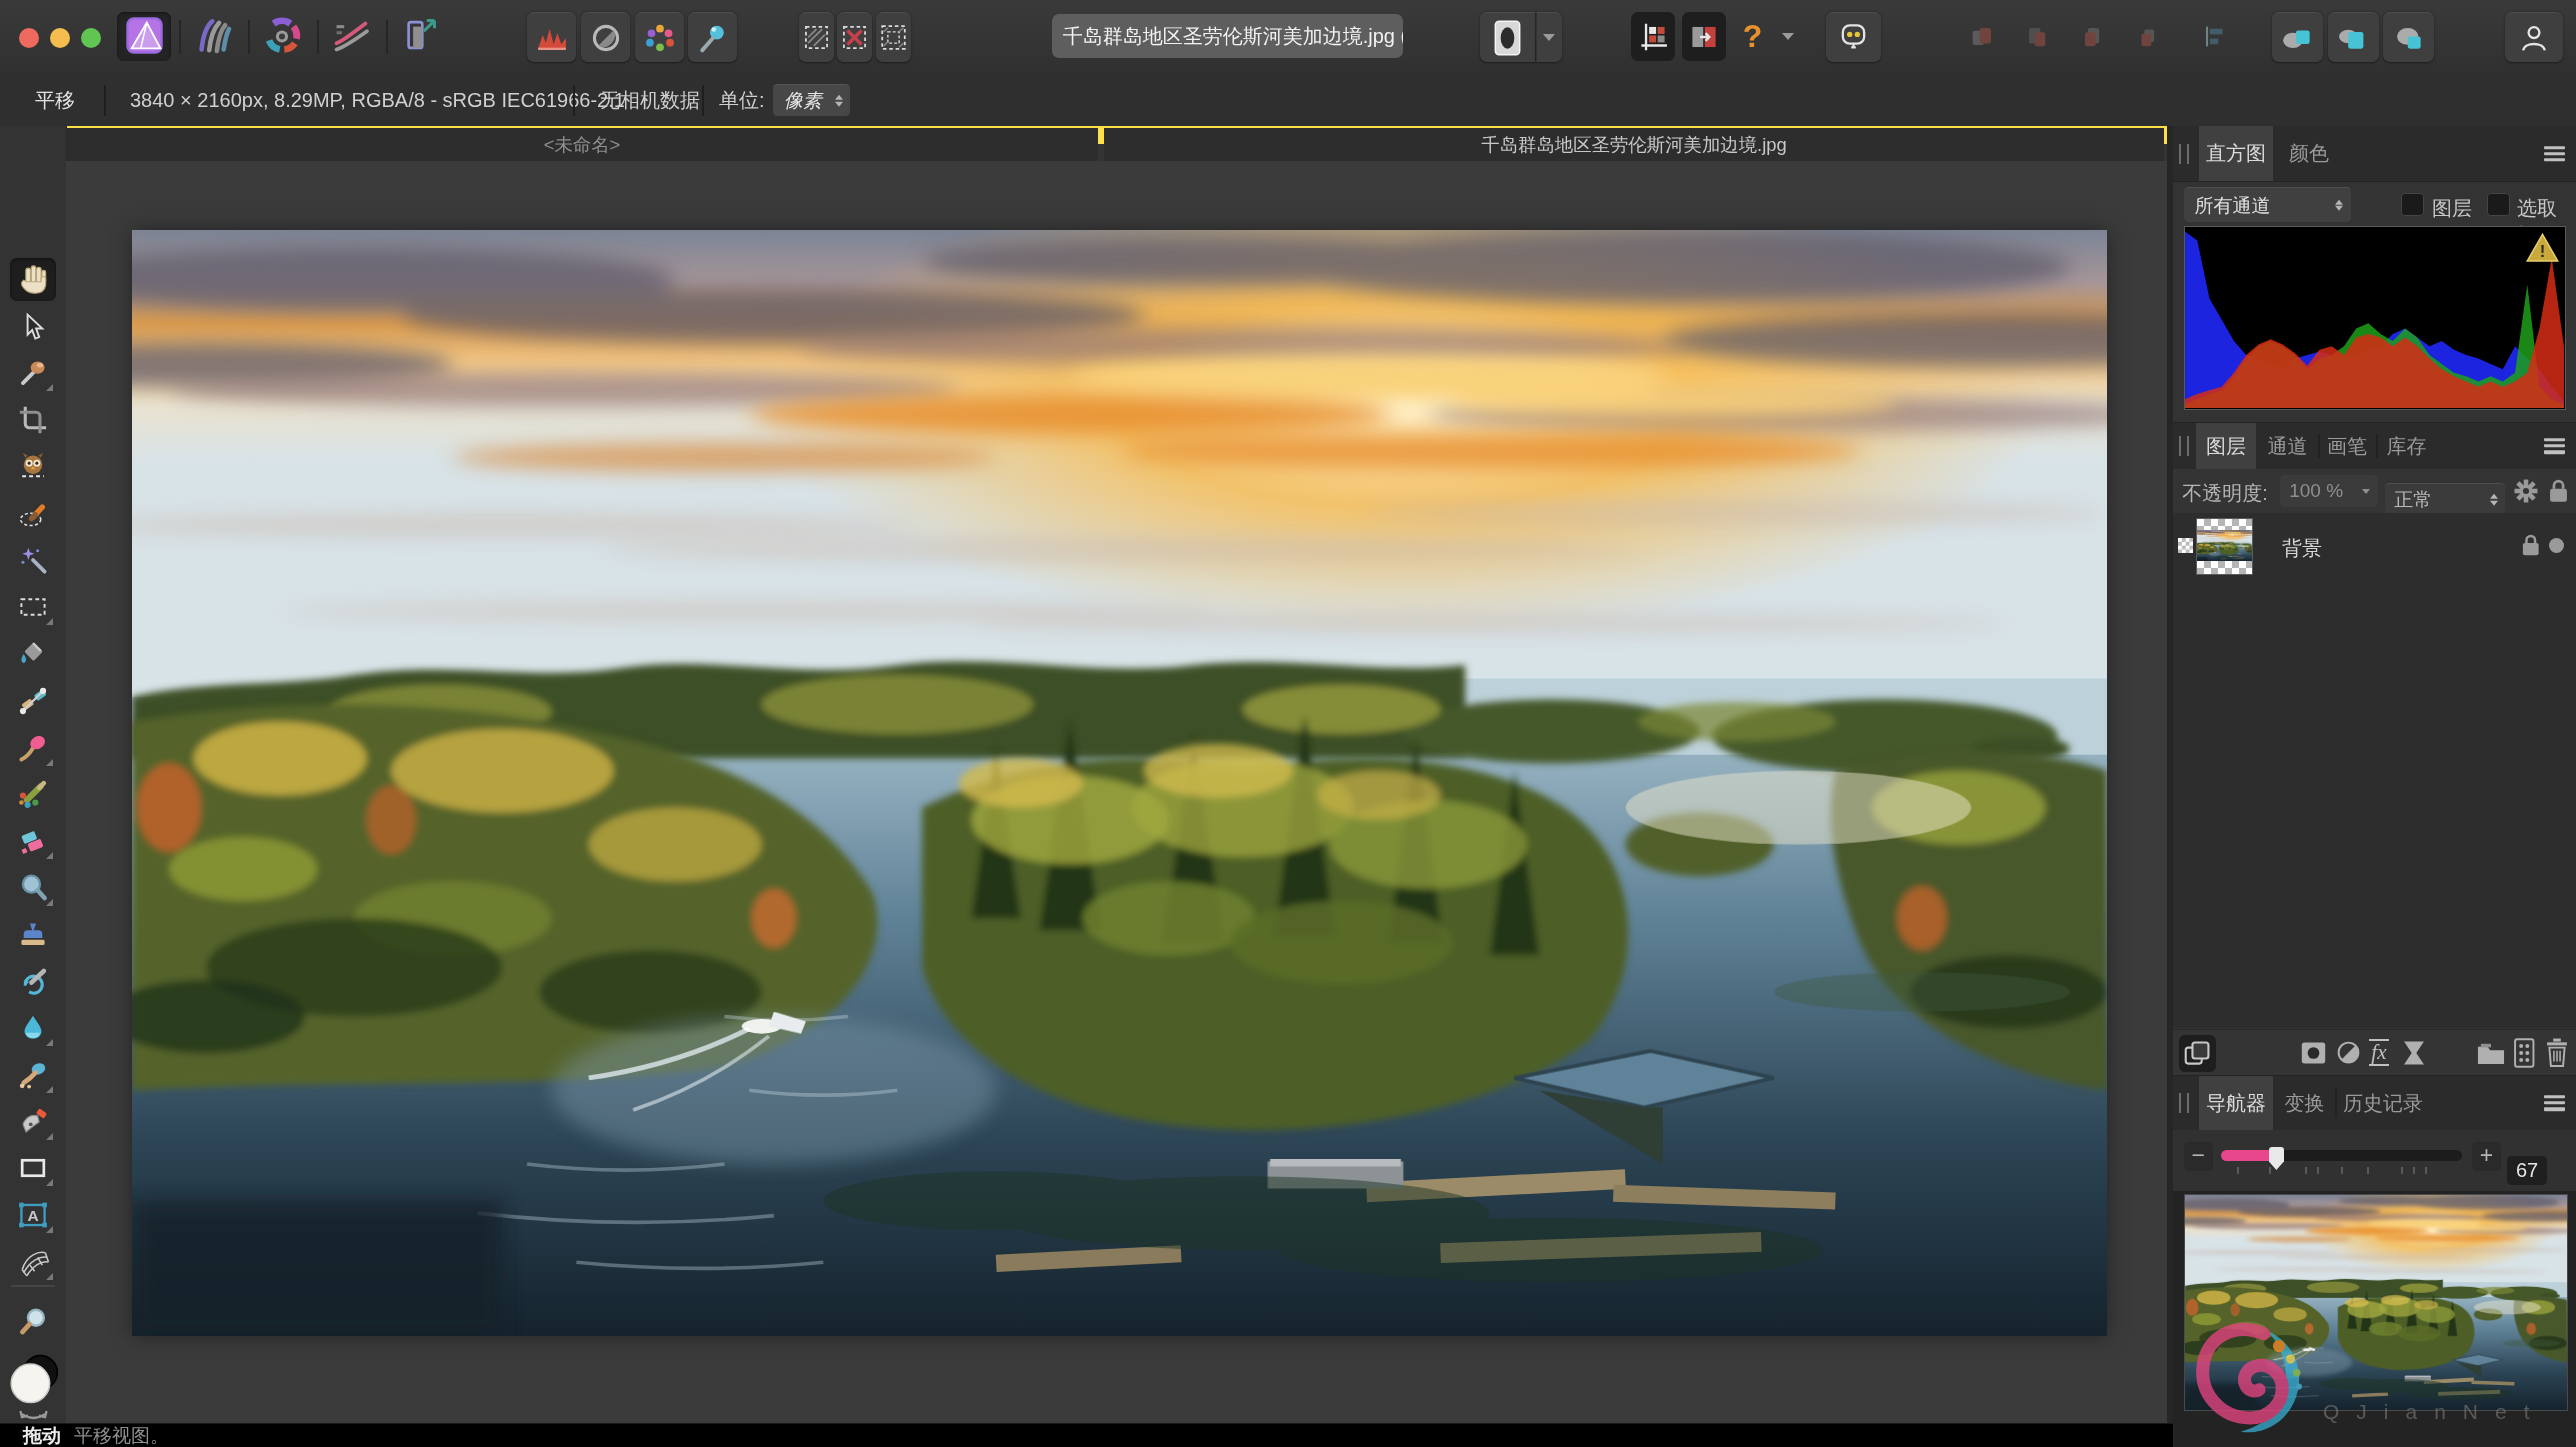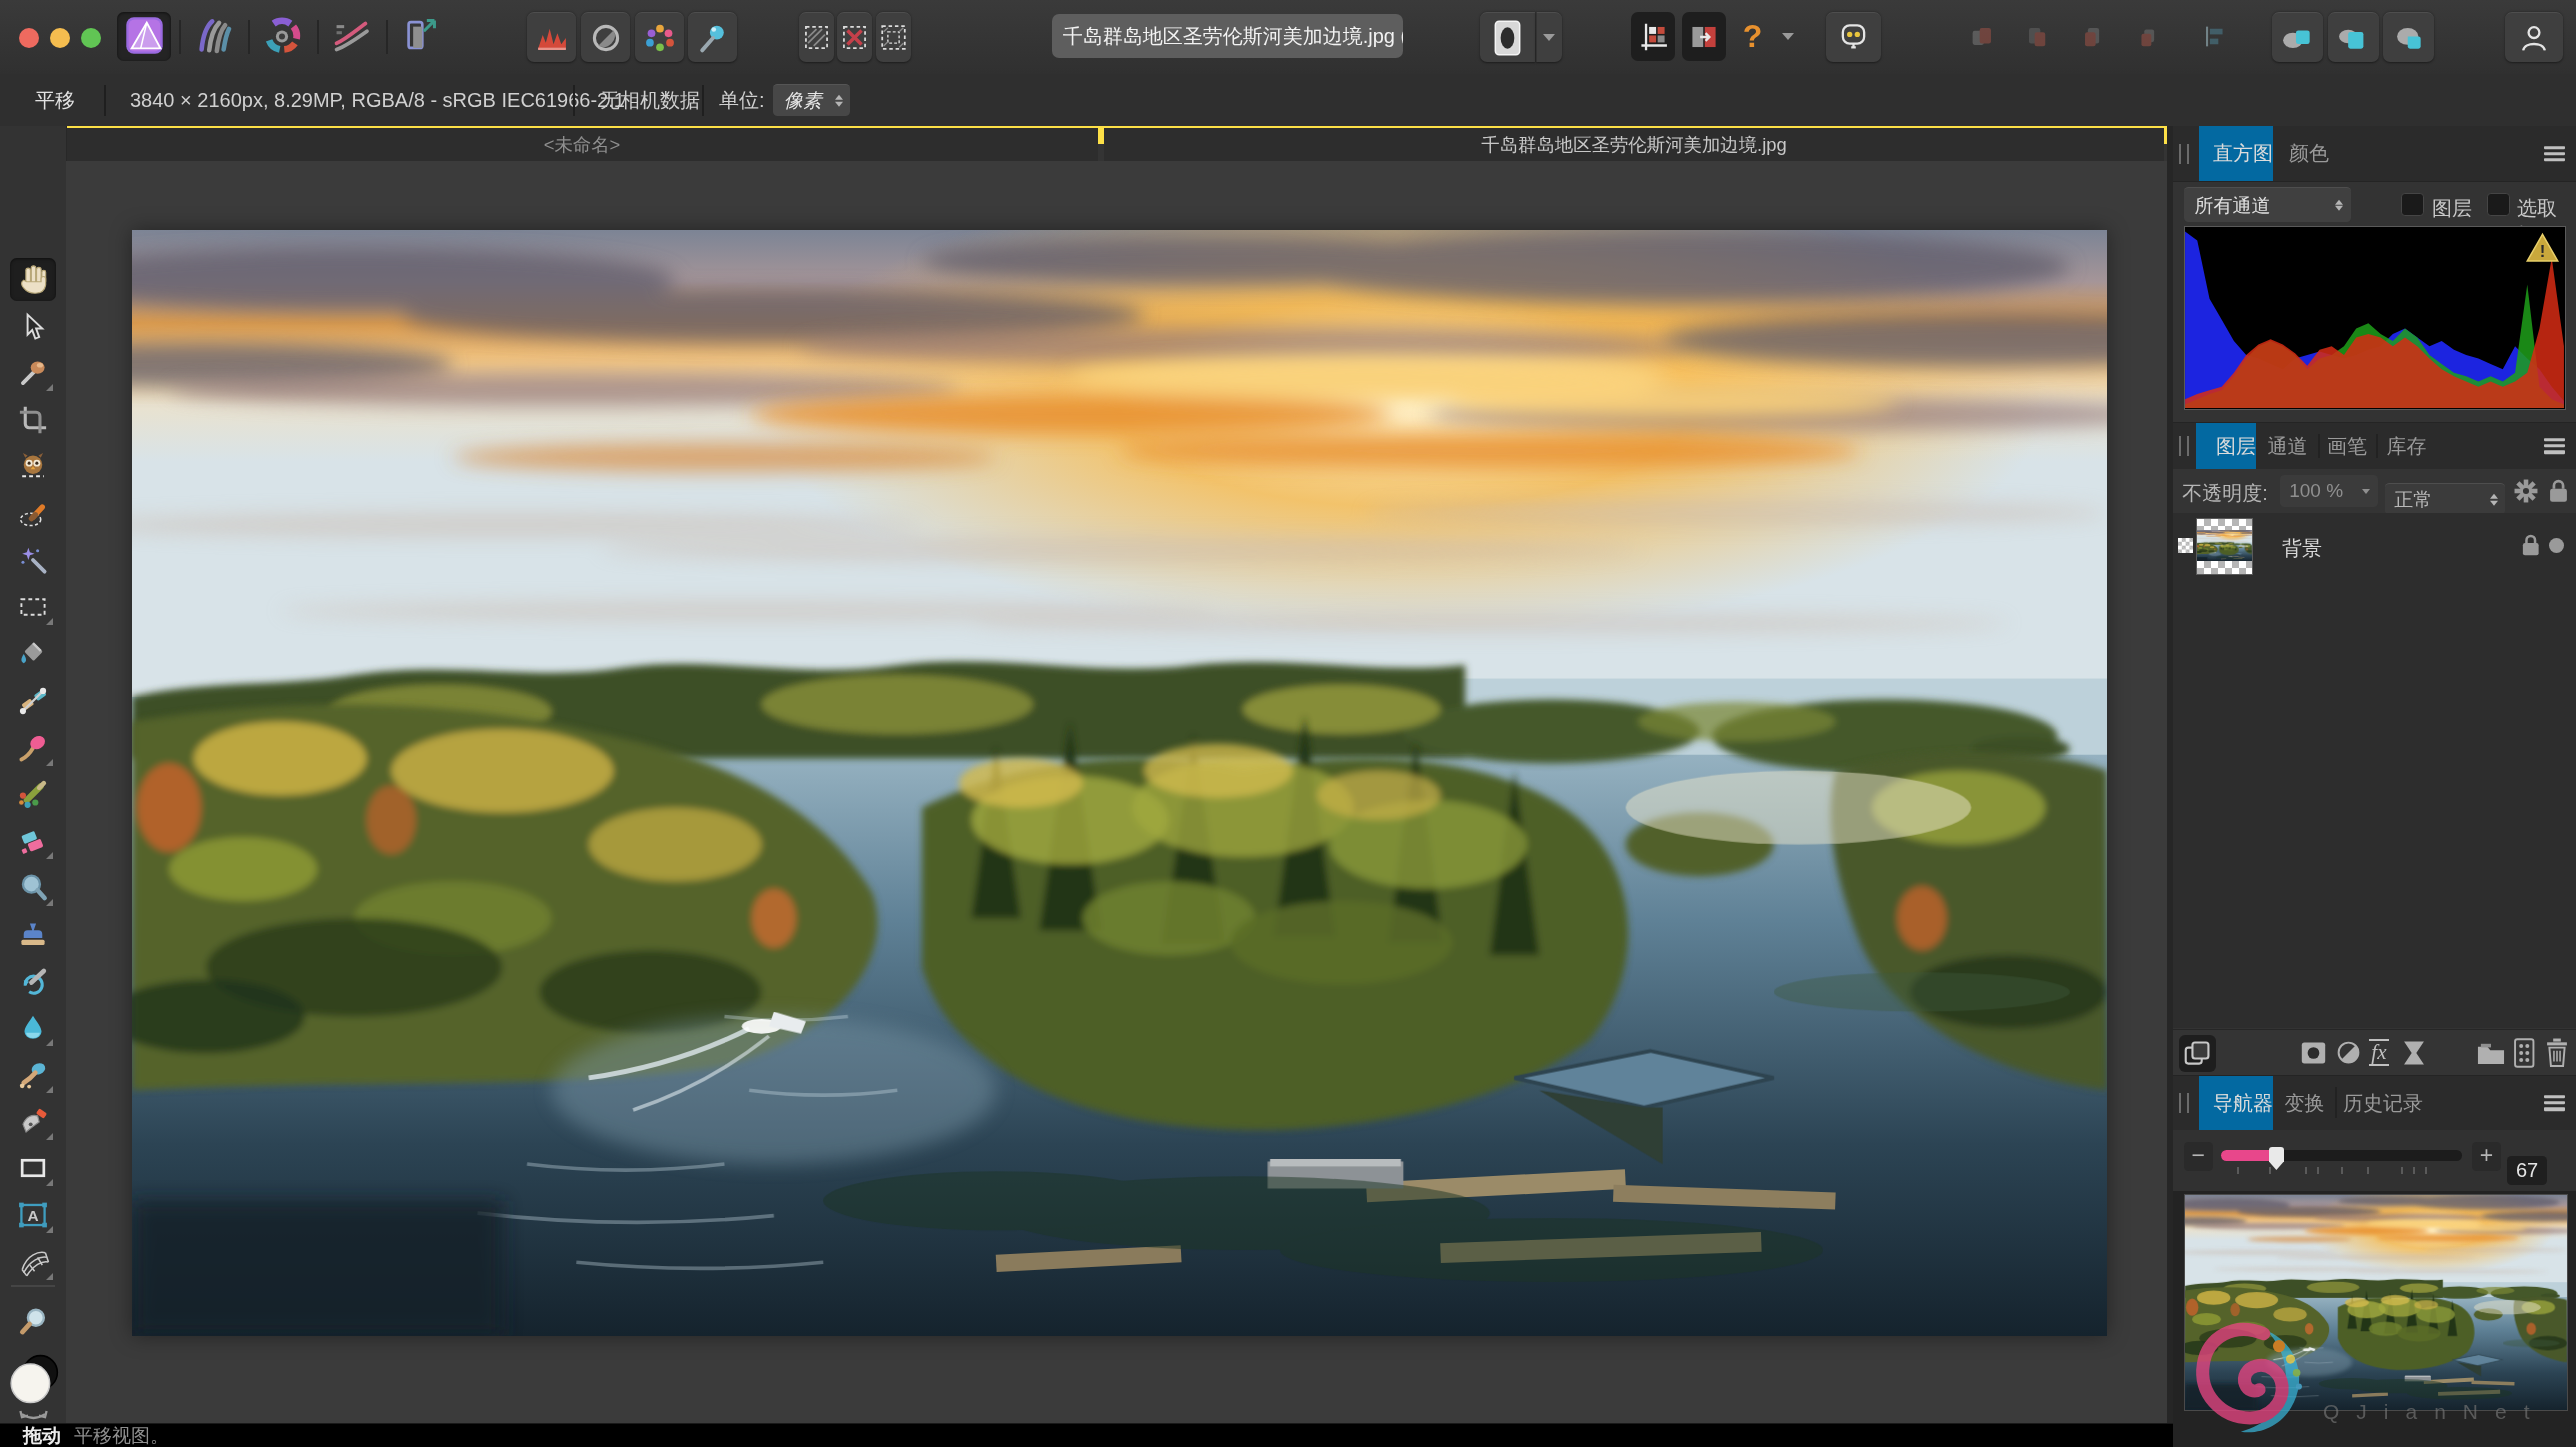--- a/index.html
+++ b/index.html
@@ -60,21 +60,21 @@
   .canvas{position:absolute;left:66px;top:161px;width:2101px;height:1262px;background:#3b3b3b;}
   .photo-main{position:absolute;left:66px;top:69px;width:1975px;height:1106px;
         box-shadow:0 0 20px rgba(0,0,0,.4);}
   .panel-gap{position:absolute;left:2167px;top:126px;width:6.1px;height:1322px;background:#262626;}
 
   
   .right-panel{position:absolute;left:2173px;top:126px;width:403px;height:1322px;background:#333;}
   .ptabs{position:relative;width:100%;background:#2b2b2b;border-bottom:0.8px solid #242424;}
   .ptab{position:absolute;top:0;height:100%;text-align:center;font-size:20px;color:#9a9a9a;
         display:flex;align-items:center;justify-content:center;}
-  .ptab.active{background:#0369a1;color:#dcdcdc;justify-content:flex-end;}
+  .ptab.active{background:#404040;color:#dcdcdc;}
   .grip{position:absolute;left:6.1px;top:50%;transform:translateY(-50%);width:6.1px;height:20px;
         border-left:2.3px solid #6b6b6b;border-right:2.3px solid #6b6b6b;}
   .burger{position:absolute;right:10.7px;top:50%;transform:translateY(-50%);width:21.5px;}
   .burger div{height:3.1px;background:#c0c0c0;margin:3.1px 0;border-radius:0.8px;}
   .ptab-sep{position:absolute;top:10.7px;width:1.5px;background:#222;}
   .dropdown{position:absolute;background:#404040;border-radius:4.6px;border-top:0.8px solid #4e4e4e;
         font-size:19px;color:#e0e0e0;box-sizing:border-box;}
   .checkbox{position:absolute;width:23px;height:23px;background:#1a1a1a;border:0.8px solid #454545;
         border-radius:3.8px;box-sizing:border-box;}
   .plabel{position:absolute;font-size:20px;color:#c9c9c9;}

